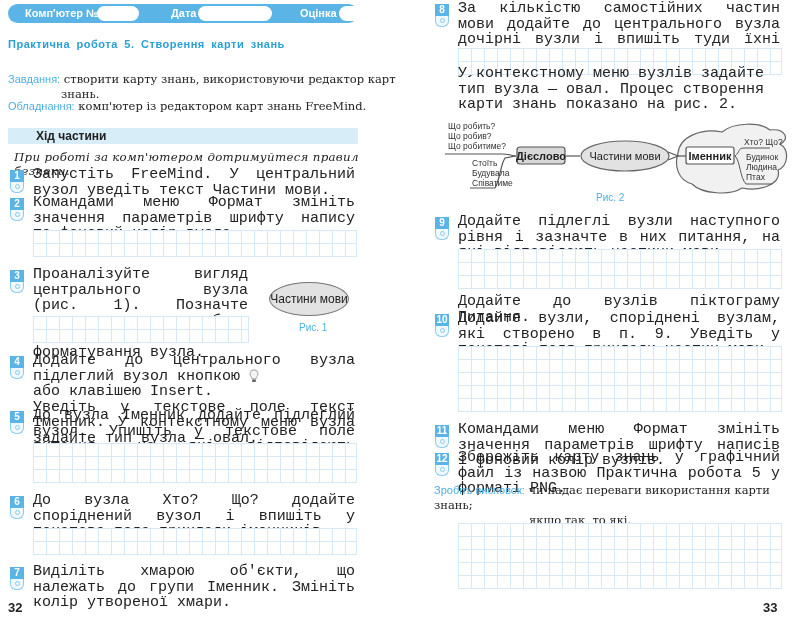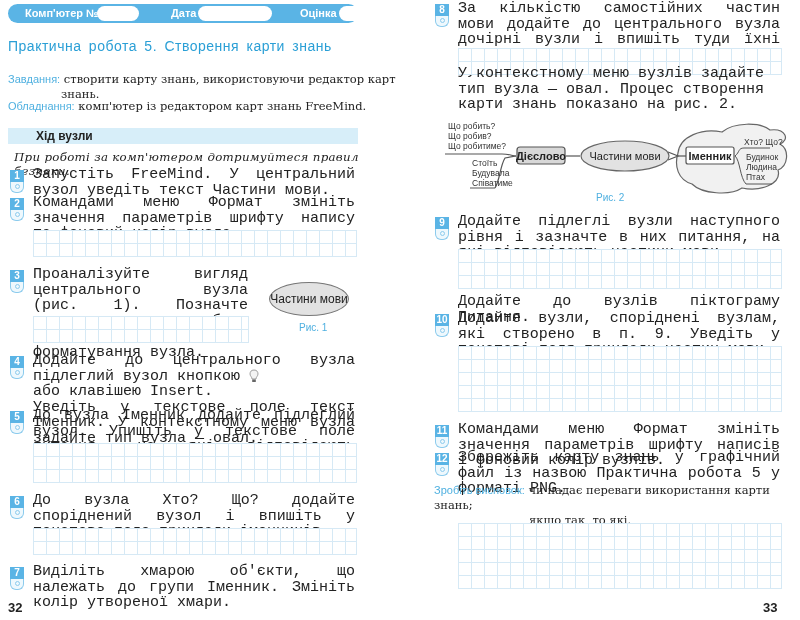--- a/index.html
+++ b/index.html
@@ -9,21 +9,21 @@
   #page-left { left:0; }
   #page-right { left:400px; }
 
   .header-bar { position:absolute; left:8px; top:4px; width:350px; height:19px; background:#5ab4e5;
     border-radius:10px; display:flex; align-items:center; font-family:"Liberation Sans", sans-serif;
     font-weight:bold; font-size:11px; color:#fff; }
   .header-bar .lbl { position:absolute; top:3px; }
   .header-bar .fld { position:absolute; top:2px; height:15px; background:#fff; border-radius:8px; }
 
   .title { position:absolute; left:8px; top:38px; font-family:"Liberation Sans", sans-serif;
-    font-weight:normal; font-size:14px; color:#2a9fd6; letter-spacing:0.5px; word-spacing:3px; }
+    font-weight:bold; font-size:11px; color:#2a9fd6; letter-spacing:0.5px; word-spacing:3px; }
 
   .meta-label { font-family:"Liberation Sans", sans-serif; color:#4fb0e0; font-size:11px;margin-top:29px; }
   .meta { position:absolute; left:8px; font-size:11.5px; line-height:15px; }
 
   .section-bar { position:absolute; left:8px; top:128px; width:350px; height:16px; background:#d7eef9; }
   .section-bar span { position:absolute; left:28px; top:1px; font-family:"Liberation Sans", sans-serif; font-weight:bold; font-size:12px; color:#222; }
 
   .note { position:absolute; left:14px; top:150px; font-style:italic; font-size:11.8px; letter-spacing:0.3px; }
 
   .step { position:absolute; font-size:15px; line-height:15.5px; text-align:justify;font-family:Liberation Mono, monospace; }
@@ -67,21 +67,21 @@
     <span class="meta-label">Завдання:</span>
     <span>створити карту знань, використовуючи редактор карт</span><br>
     <span style="padding-left:53px;">знань.</span>
   </div>
   <div class="meta" style="top:99px;">
     <span class="meta-label">Обладнання:</span>
     <span>комп'ютер із редактором карт знань FreeMind.</span>
   </div>
 
   <div class="section-bar">
-    <span>Хід вузли</span>
+    <span>Хід частини</span>
   </div>
 
   <div class="note">При роботі за комп'ютером дотримуйтеся правил безпеки.</div>
 
   <div class="step-badge" style="left:10px;top:170px;">
       <div class="num">1</div>
       <div class="bot"></div>
     </div>
   <div class="step" style="left:33px;top:167px;width:322px;">Запустіть FreeMind. У центральний вузол уведіть текст Частини мови.</div>
 

